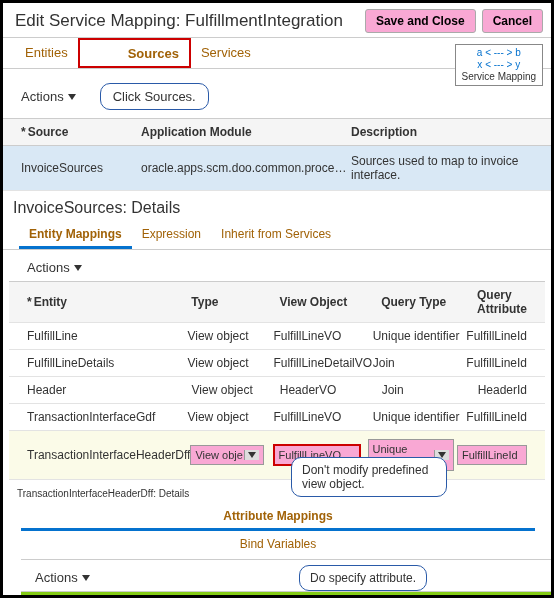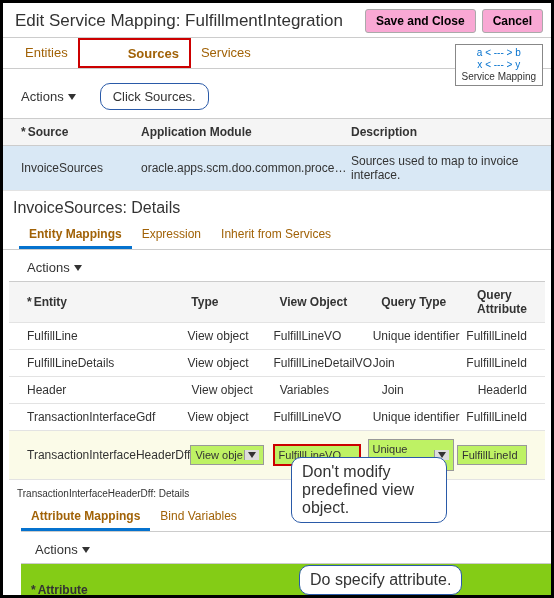--- a/index.html
+++ b/index.html
@@ -142,39 +142,39 @@
 .entity-row.editable { background: #fbfbe8; padding: 8px 18px; }
 .c-entity { width: 168px; }
 .c-type { width: 90px; }
 .c-vo { width: 104px; }
 .c-qt { width: 98px; }
 .c-qa { flex: 1; }
 .mini-input {
   border: 1px solid #999;
   padding: 3px 4px;
   font-size: 11px;
-  background: #bef264;
+  background: #f9a8d4;
   display: inline-flex;
   align-items: center;
   justify-content: space-between;
 }
 .dropdown-arrow {
   background: #ddd;
   border-left: 1px solid #999;
   padding: 2px 3px;
   display: inline-flex;
   align-items: center;
 }
 .callout-float {
   position: absolute;
   border: 1.5px solid #2a5aa8;
   border-radius: 10px;
   padding: 5px 10px;
   background: #fff;
-  font-size: 16px;
+  font-size: 12px;
 }
 .attr-section { padding-left: 18px; }
 .attr-header, .attr-row {
   display: flex;
   padding: 6px 18px 6px 10px;
   border-bottom: 1px solid #e3e3e3;
   align-items: center;
 }
 .attr-header { background: #84cc16; font-weight: bold; border-top: 1px solid #ccc; }
 .attr-row.sel { background: #d9e8f5; }
@@ -255,21 +255,21 @@
   <div class="entity-row">
     <div class="c-entity">FulfillLineDetails</div>
     <div class="c-type">View object</div>
     <div class="c-vo">FulfillLineDetailVO</div>
     <div class="c-qt">Join</div>
     <div class="c-qa">FulfillLineId</div>
   </div>
   <div class="entity-row">
     <div class="c-entity">Header</div>
     <div class="c-type">View object</div>
-    <div class="c-vo">Variables</div>
+    <div class="c-vo">HeaderVO</div>
     <div class="c-qt">Join</div>
     <div class="c-qa">HeaderId</div>
   </div>
   <div class="entity-row">
     <div class="c-entity">TransactionInterfaceGdf</div>
     <div class="c-type">View object</div>
     <div class="c-vo">FulfillLineVO</div>
     <div class="c-qt">Unique identifier</div>
     <div class="c-qa">FulfillLineId</div>
   </div>
@@ -303,21 +303,21 @@
       </span>
     </div>
   </div>
 </div>
 
 <div class="section-title" style="font-size:10px; padding-left:14px;">TransactionInterfaceHeaderDff: Details</div>
 
 <div class="callout-float" style="left:288px; top:454px; width:156px;">Don't modify predefined view object.</div>
 
 <div class="attr-section">
-  <div class="sub-tabs" style="padding-left:0;">
+  <div class="sub-tabs" style="padding-left:0;flex-direction:column;">
     <div class="tab active">Attribute Mappings</div>
     <div class="tab">Bind Variables</div>
   </div>
   <div class="inner-actions" style="padding-left:14px;">
     <span class="actions-link">
       <span>Actions</span>
       <span class="triangle-down"></span>
     </span>
   </div>
   <div class="attr-header">

